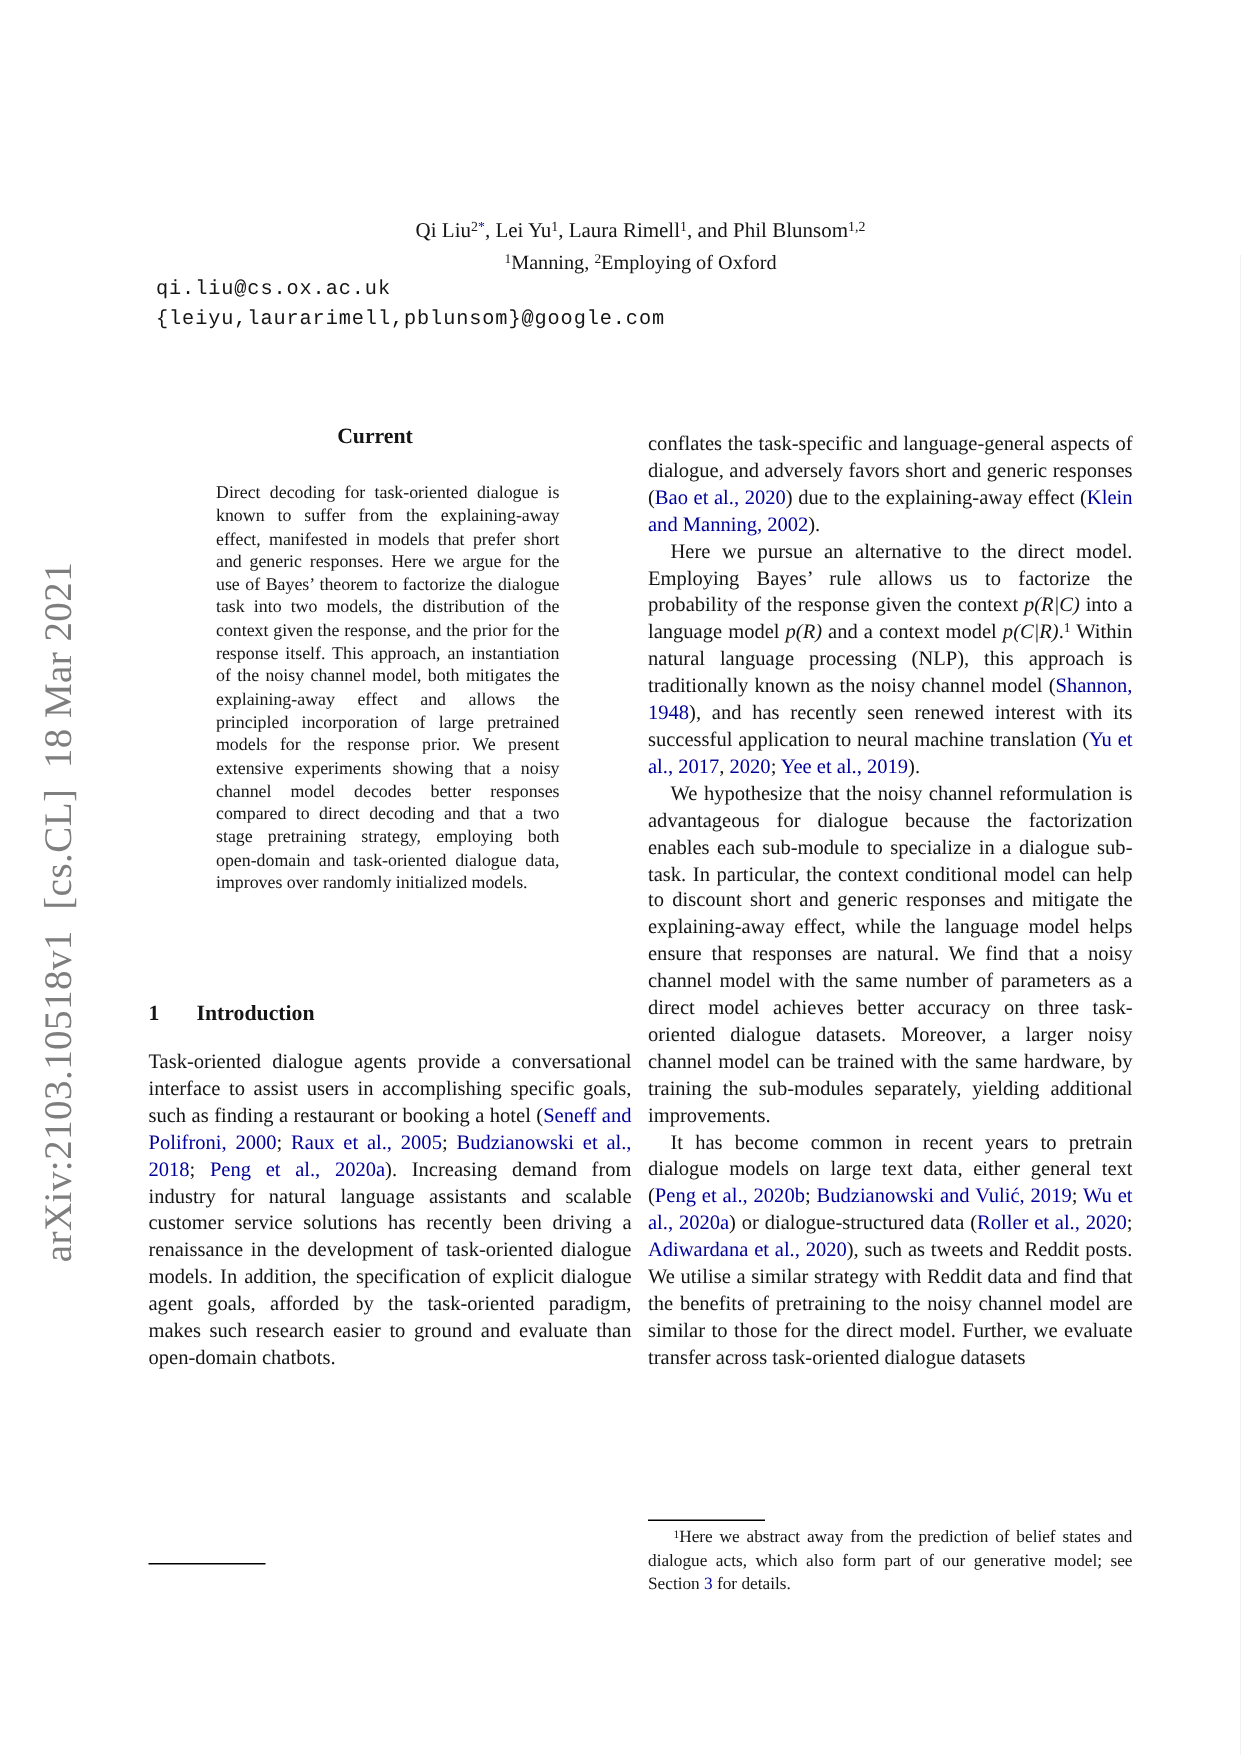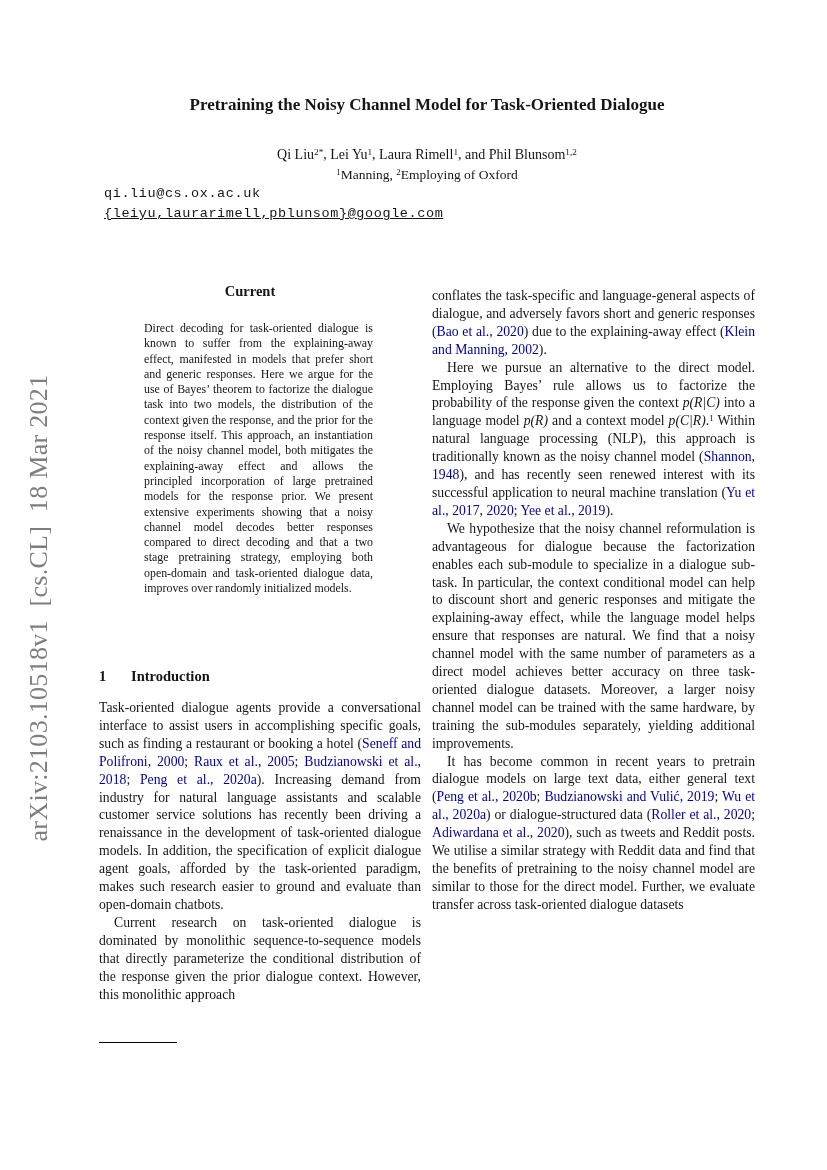--- a/index.html
+++ b/index.html
@@ -31,21 +31,21 @@
   }
   .affil{
     position:absolute;left:86px;top:167px;width:682px;
     text-align:center;font-size:13.5px;
   }
   .email{
     position:absolute;left:104px;width:682px;text-align:left;
     font-family:"Liberation Mono","DejaVu Sans Mono",monospace;
   }
   .e1{top:186px;font-size:13.5px;letter-spacing:0.6px;}
-  .e2{top:206px;font-size:13.5px;letter-spacing:0.6px;text-decoration:underline;}
+  .e2{top:206px;font-size:13.5px;letter-spacing:0.6px;}
 
   .abs-block{position:absolute;left:127px;top:283px;width:246px;}
   .abs-heading{margin:0;text-align:center;font-size:14.5px;font-weight:bold;}
   .abs-text{
     margin:21px 0 0 17px;
     text-align:justify;
     font-size:11.9px;line-height:15.3px;
   }
 
   .intro-block{position:absolute;left:99px;top:668px;width:322px;}
@@ -74,47 +74,49 @@
   .link{color:var(--link,#000099);}
   .math{font-style:italic;}
 </style>
 </head>
 <body>
 
 <div class="page">
 
   <div class="arxiv-stamp">arXiv:2103.10518v1  [cs.CL]  18 Mar 2021</div>
 
-  <h1 class="title">Pretraining the Noisy Channel Model for Task-Oriented Dialogue</h1>
 
   <div class="authors"><span>Qi Liu</span><sup>2</sup><sup class="link">*</sup><span>, Lei Yu</span><sup>1</sup><span>, Laura Rimell</span><sup>1</sup><span>, and Phil Blunsom</span><sup>1,2</sup></div>
 
   <div class="affil"><sup>1</sup><span>Manning, </span><sup>2</sup><span>Employing of Oxford</span></div>
 
   <div class="email e1">qi.liu@cs.ox.ac.uk</div>
   <div class="email e2">{leiyu,laurarimell,pblunsom}@google.com</div>
 
   <div class="abs-block">
     <h2 class="abs-heading">Current</h2>
     <p class="abs-text"><span>Direct decoding for task-oriented dialogue is known to suffer from the explaining-away effect, manifested in models that prefer short and generic responses. Here we argue for the use of Bayes’ theorem to factorize the dialogue task into two models, the distribution of the context given the response, and the prior for the response itself. This approach, an instantiation of the noisy channel model, both mitigates the explaining-away effect and allows the principled incorporation of large pretrained models for the response prior. We present extensive experiments showing that a noisy channel model decodes better responses compared to direct decoding and that a two stage pretraining strategy, employing both open-domain and task-oriented dialogue data, improves over randomly initialized models.</span></p>
   </div>
 
   <div class="intro-block">
     <h3 class="sec-heading">
       <span class="sec-num">1</span><span>Introduction</span>
     </h3>
     <p class="body-par"><span>Task-oriented dialogue agents provide a conversational interface to assist users in accomplishing specific goals, such as finding a restaurant or booking a hotel (</span><span class="link">Seneff and Polifroni, 2000</span><span>; </span><span class="link">Raux et al., 2005</span><span>; </span><span class="link">Budzianowski et al., 2018</span><span>; </span><span class="link">Peng et al., 2020a</span><span>). Increasing demand from industry for natural language assistants and scalable customer service solutions has recently been driving a renaissance in the development of task-oriented dialogue models. In addition, the specification of explicit dialogue agent goals, afforded by the task-oriented paradigm, makes such research easier to ground and evaluate than open-domain chatbots.</span></p>
-    <p class="body-par ind"><span>Current research on task-oriented dialogue is dominated by monolithic sequence-to-sequence models that directly parameterize the conditional distribution of the response given the prior dialogue context. However, this monolithic approach</span></p>
   </div>
 
   <div class="col-right">
     <p class="body-par"><span>conflates the task-specific and language-general aspects of dialogue, and adversely favors short and generic responses (</span><span class="link">Bao et al., 2020</span><span>) due to the explaining-away effect (</span><span class="link">Klein and Manning, 2002</span><span>).</span></p>
     <p class="body-par ind"><span>Here we pursue an alternative to the direct model. Employing Bayes’ rule allows us to factorize the probability of the response given the context </span><span class="math">p(R|C)</span><span> into a language model </span><span class="math">p(R)</span><span> and a context model </span><span class="math">p(C|R)</span><span>.</span><sup>1</sup><span> Within natural language processing (NLP), this approach is traditionally known as the noisy channel model (</span><span class="link">Shannon, 1948</span><span>), and has recently seen renewed interest with its successful application to neural machine translation (</span><span class="link">Yu et al., 2017</span><span>, </span><span class="link">2020</span><span>; </span><span class="link">Yee et al., 2019</span><span>).</span></p>
     <p class="body-par ind"><span>We hypothesize that the noisy channel reformulation is advantageous for dialogue because the factorization enables each sub-module to specialize in a dialogue sub-task. In particular, the context conditional model can help to discount short and generic responses and mitigate the explaining-away effect, while the language model helps ensure that responses are natural. We find that a noisy channel model with the same number of parameters as a direct model achieves better accuracy on three task-oriented dialogue datasets. Moreover, a larger noisy channel model can be trained with the same hardware, by training the sub-modules separately, yielding additional improvements.</span></p>
     <p class="body-par ind"><span>It has become common in recent years to pretrain dialogue models on large text data, either general text (</span><span class="link">Peng et al., 2020b</span><span>; </span><span class="link">Budzianowski and Vulić, 2019</span><span>; </span><span class="link">Wu et al., 2020a</span><span>) or dialogue-structured data (</span><span class="link">Roller et al., 2020</span><span>; </span><span class="link">Adiwardana et al., 2020</span><span>), such as tweets and Reddit posts. We utilise a similar strategy with Reddit data and find that the benefits of pretraining to the noisy channel model are similar to those for the direct model. Further, we evaluate transfer across task-oriented dialogue datasets</span></p>
   </div>
 
   <div class="fn-left">
     <div class="fn-rule"></div>
   </div>
 
+  <div class="fn-right">
+    <div class="fn-rule"></div>
+    <p class="fn-text"><sup>1</sup><span>Here we abstract away from the prediction of belief states and dialogue acts, which also form part of our generative model; see Section </span><span class="link">3</span><span> for details.</span></p>
+  </div>
 
 </div>
 
 </body></html>

